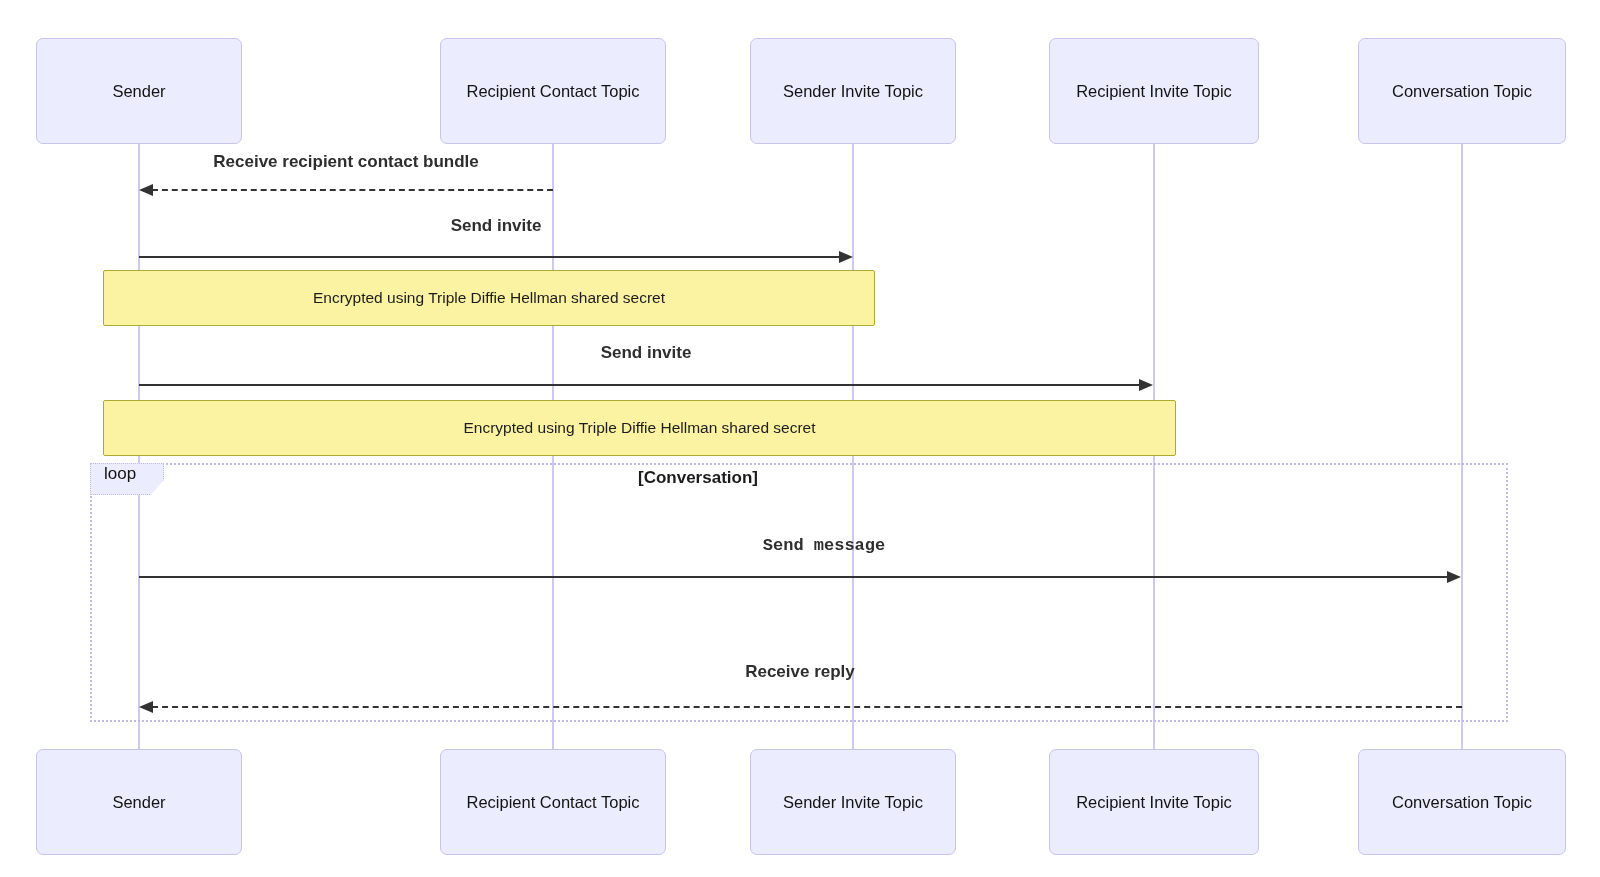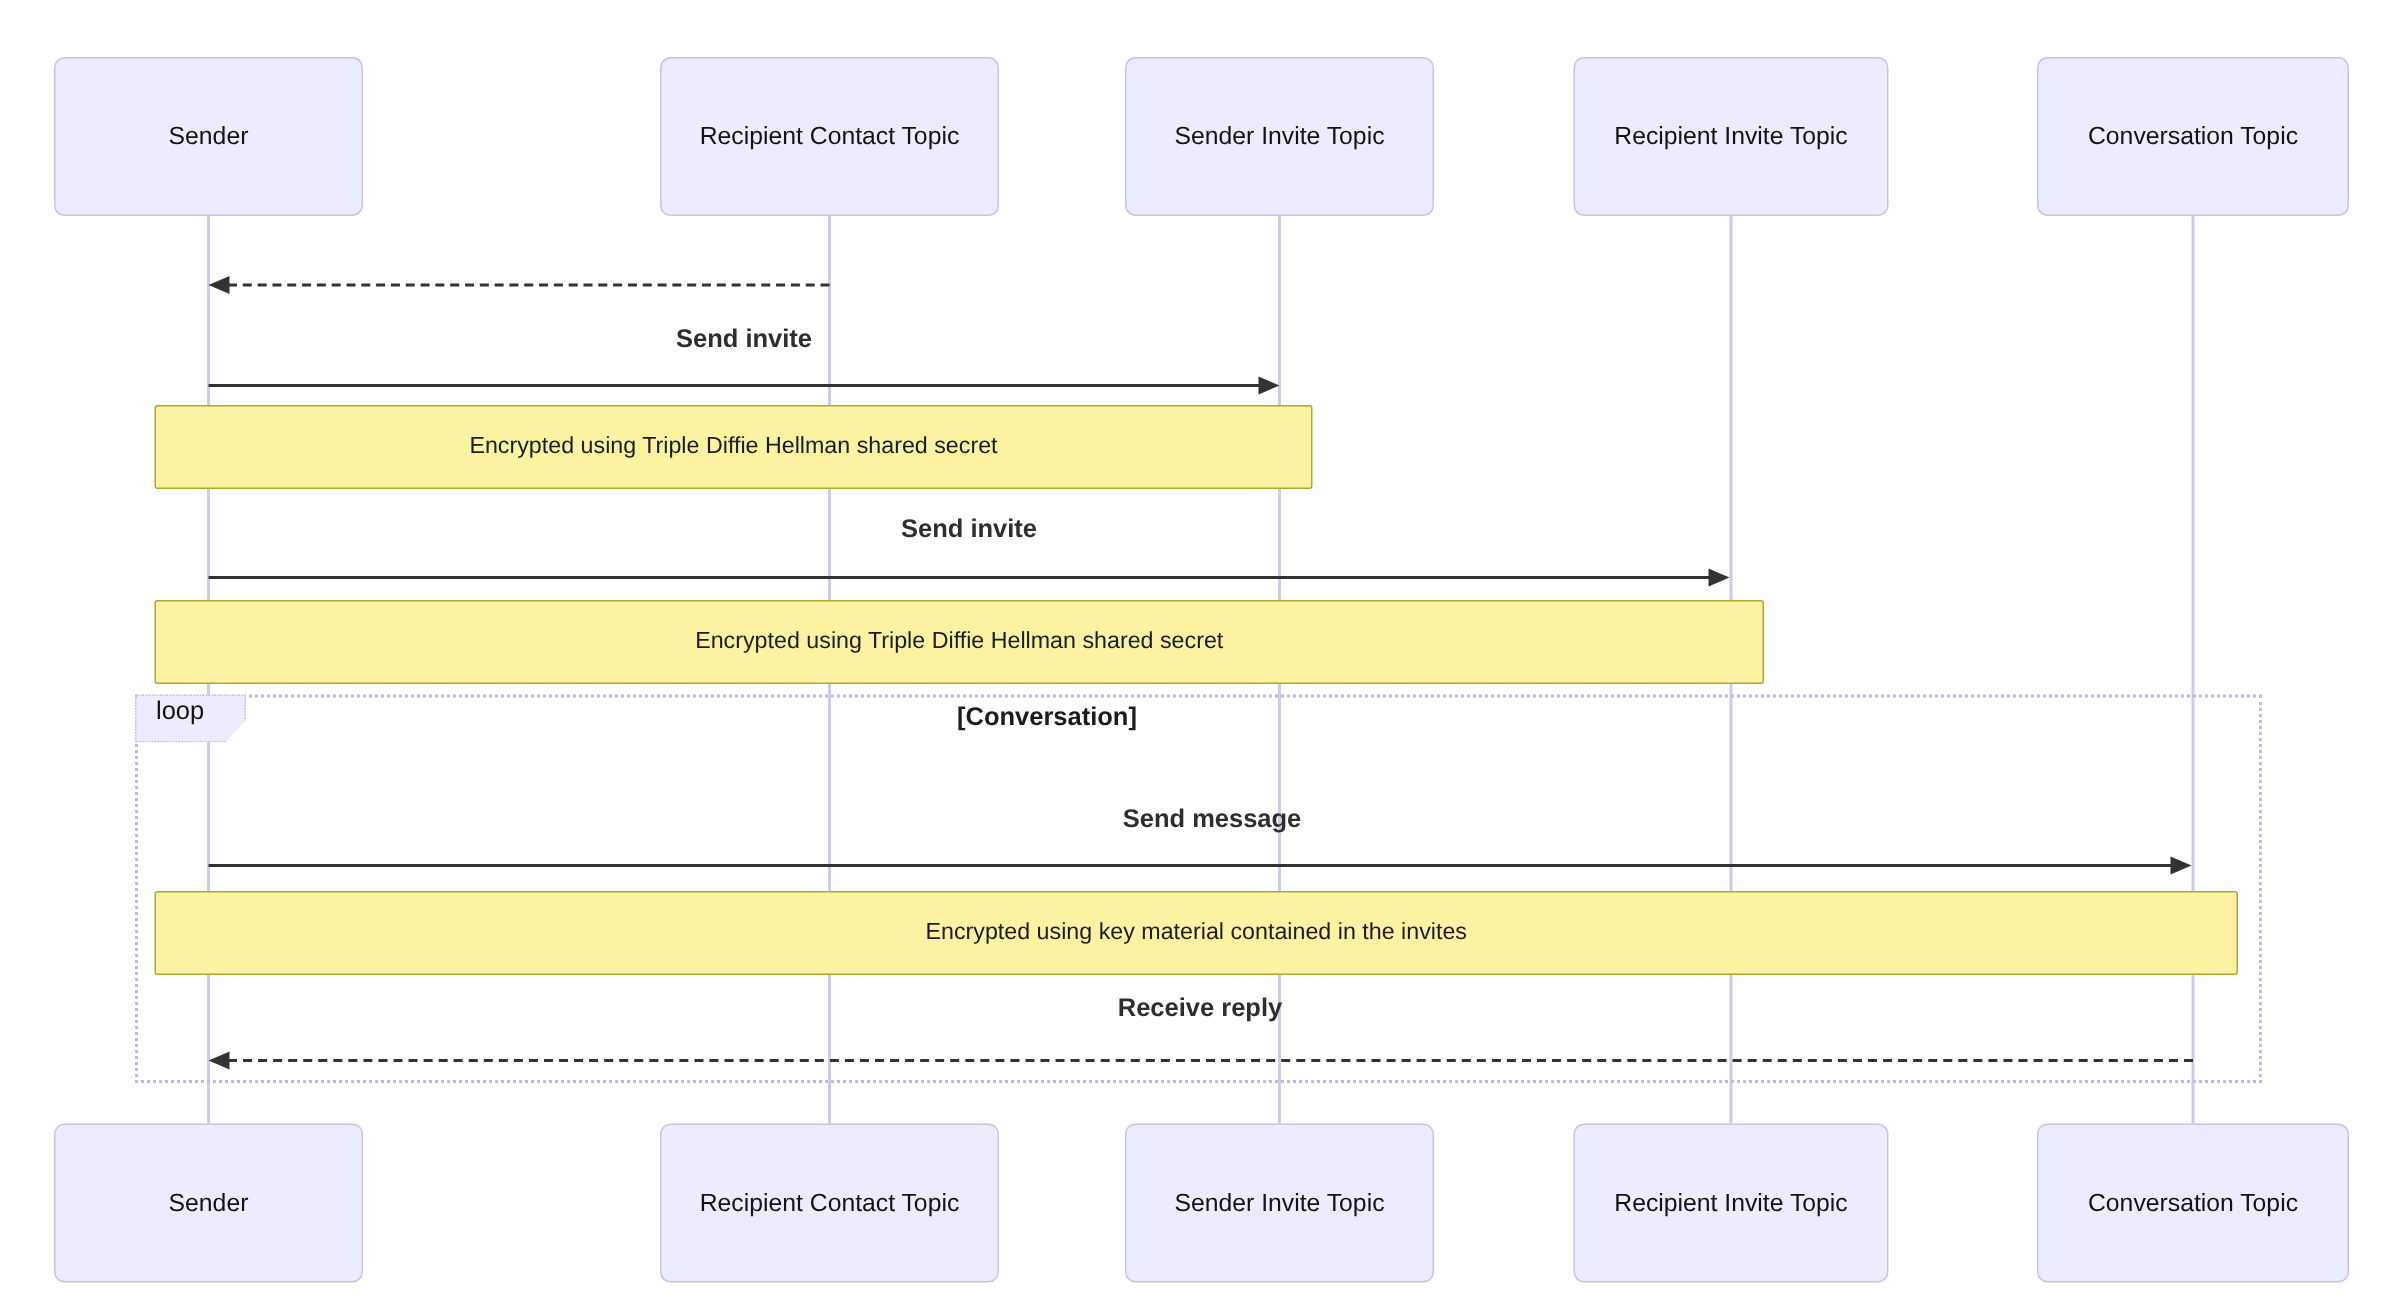--- a/index.html
+++ b/index.html
@@ -124,20 +124,21 @@
   <div class="actor" style="left:750px; top:38px; width:206px;">
     <span>Sender Invite Topic</span>
   </div>
   <div class="actor" style="left:1049px; top:38px; width:210px;">
     <span>Recipient Invite Topic</span>
   </div>
   <div class="actor" style="left:1358px; top:38px; width:208px;">
     <span>Conversation Topic</span>
   </div>
 
+  <div class="msg-label" style="left:126px; top:152px;">Receive recipient contact bundle</div>
   <div class="msg-line dashed" style="left:152px; top:189px; width:401px;"></div>
   <span class="head-left" style="left:139px; top:184px;"></span>
 
   <div class="msg-label" style="left:276px; top:216px;">Send invite</div>
   <div class="msg-line" style="left:139px; top:256px; width:701px;"></div>
   <span class="head-right" style="left:839px; top:251px;"></span>
 
   <div class="note" style="left:103px; top:270px; width:772px;">
     <span>Encrypted using Triple Diffie Hellman shared secret</span>
   </div>
@@ -149,27 +150,24 @@
   <div class="note" style="left:103px; top:400px; width:1073px;">
     <span>Encrypted using Triple Diffie Hellman shared secret</span>
   </div>
 
   <div class="loop-frame"></div>
   <div class="loop-label">
     <span>loop</span>
   </div>
   <div class="loop-title">[Conversation]</div>
 
-  <div class="msg-label" style="left:588px; top:536px;">Send message</div>
+  <div class="msg-label" style="left:604px; top:536px;font-family:Liberation Mono, monospace;">Send message</div>
   <div class="msg-line" style="left:139px; top:576px; width:1309px;"></div>
   <span class="head-right" style="left:1447px; top:571px;"></span>
 
-  <div class="note" style="left:103px; top:594px; width:1389px;">
-    <span>Encrypted using key material contained in the invites</span>
-  </div>
 
   <div class="msg-label" style="left:580px; top:662px;">Receive reply</div>
   <div class="msg-line dashed" style="left:152px; top:706px; width:1310px;"></div>
   <span class="head-left" style="left:139px; top:701px;"></span>
 
   <div class="actor" style="left:36px; top:749px; width:206px;">
     <span>Sender</span>
   </div>
   <div class="actor" style="left:440px; top:749px; width:226px;">
     <span>Recipient Contact Topic</span>

